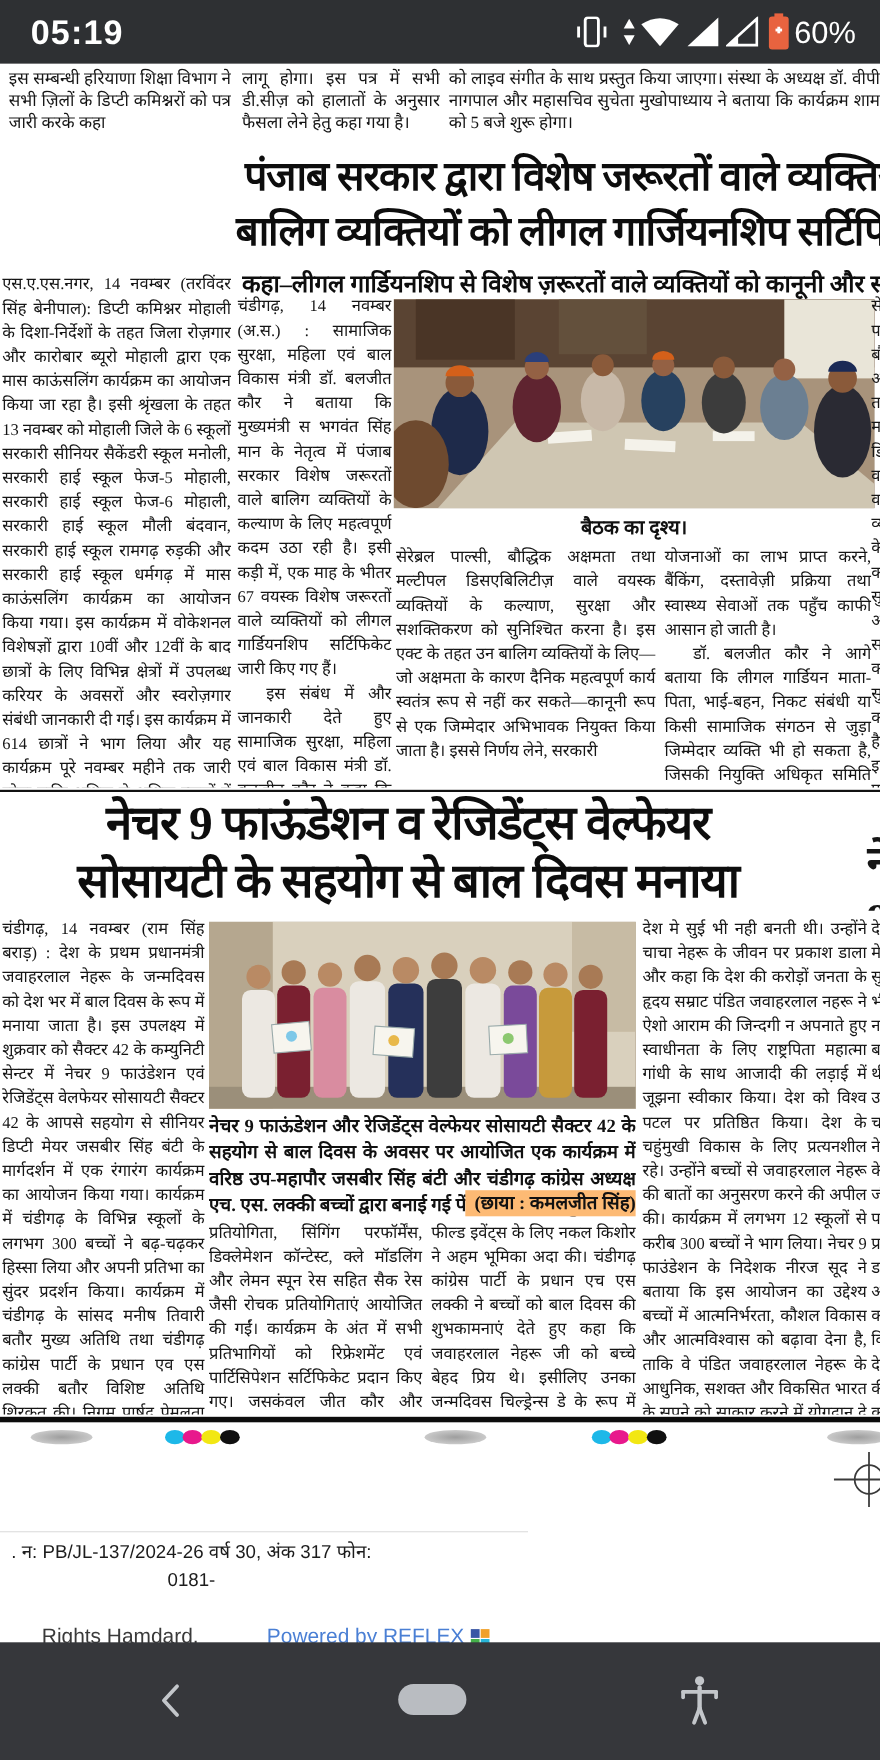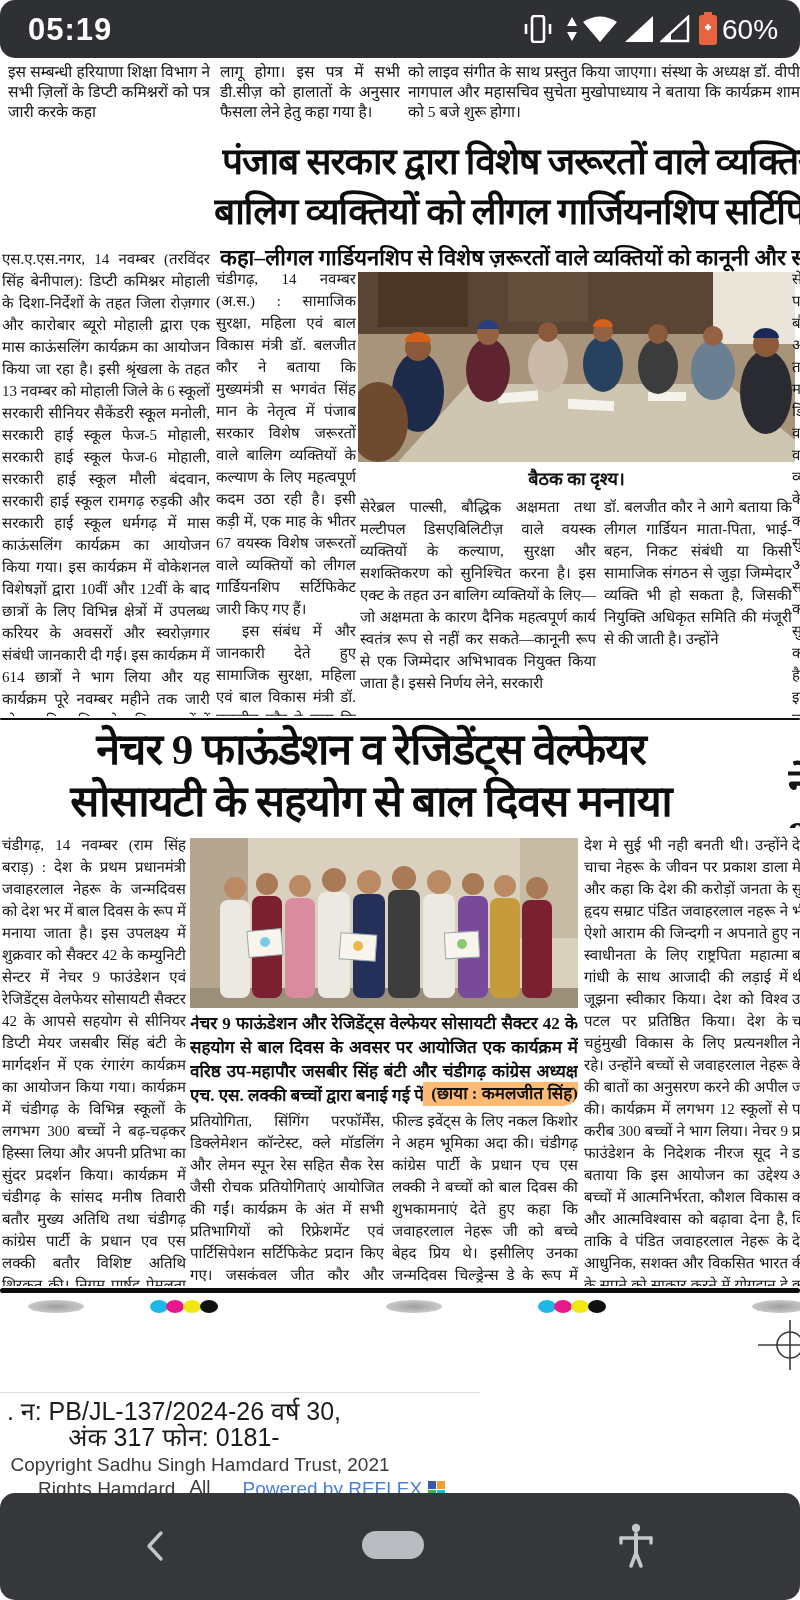--- a/index.html
+++ b/index.html
@@ -1,18 +1,18 @@
 <!DOCTYPE html>
 <html><head>
 <meta charset="utf-8">
 <style>
   html,body{margin:0;padding:0;}
   body{width:800px;height:1600px;position:relative;overflow:hidden;background:#fff;
        font-family:"Liberation Serif",serif;}
-  .abs{position:absolute;border-radius:15px;}
+  .abs{position:absolute;}
 
   
   .statusbar{left:0;top:0;width:800px;height:58px;background:#2e3033;color:#fff;}
   .st-time{left:28px;top:12px;font-family:"Liberation Sans",sans-serif;font-size:31px;font-weight:600;letter-spacing:1px;}
   .st-batt-pct{left:722px;top:14px;font-family:"Liberation Sans",sans-serif;font-size:28px;font-weight:400;}
   .st-ic{top:15px;}
 
   
   .page{left:0;top:58px;width:800px;height:1435px;background:#fff;color:#111;}
   .col{position:absolute;overflow:hidden;text-align:justify;font-size:15px;line-height:22px;color:#151515;}
@@ -38,21 +38,21 @@
 
   .rule-mid{left:0;top:660px;width:800px;height:2px;background:#111;}
   .rule-bot{left:0;top:1230px;width:800px;height:5px;background:#0c0c0c;}
 
   .reg-ellipse{position:absolute;width:56px;height:13px;border-radius:50%;
      background:radial-gradient(ellipse at center,#9e9e9e 0%,#c9c9c9 70%,#e2e2e2 100%);}
   .reg-dot{position:absolute;width:18px;height:13px;border-radius:50%;}
 
   .faintline{left:0;top:1334px;width:480px;height:1px;background:#ddd;}
   .pubinfo{left:0;top:1340px;width:348px;text-align:center;
-     font-family:"Liberation Sans","DejaVu Sans",sans-serif;font-size:25px;line-height:26px;color:#1c1c1c;}
+     font-family:"Liberation Sans","DejaVu Sans",sans-serif;font-size:17px;line-height:26px;color:#1c1c1c;}
   .copy1{left:0;top:1396px;width:400px;text-align:center;
      font-family:"Liberation Sans",sans-serif;font-size:19px;color:#3a3a3a;}
   .copyrow{left:0;top:1420px;width:460px;display:flex;align-items:center;
      font-family:"Liberation Sans",sans-serif;font-size:19px;color:#3a3a3a;}
   .copyrow .rr{margin-left:38px;}
   .copyrow .pw{margin-left:62px;color:#4a7fd4;cursor:pointer;}
   .reflex-logo{display:inline-block;width:17px;height:17px;margin-left:6px;vertical-align:-2px;position:relative;}
   .reflex-logo i{position:absolute;width:8px;height:8px;}
 
   
@@ -158,20 +158,21 @@
     </svg>
   </div>
   <div class="abs caption1">बैठक का दृश्य।</div>
 
   <div class="col" style="left:216px;top:210px;width:140px;height:448px;">
     <p>चंडीगढ़, 14 नवम्बर (अ.स.) : सामाजिक सुरक्षा, महिला एवं बाल विकास मंत्री डॉ. बलजीत कौर ने बताया कि मुख्यमंत्री स भगवंत सिंह मान के नेतृत्व में पंजाब सरकार विशेष जरूरतों वाले बालिग व्यक्तियों के कल्याण के लिए महत्वपूर्ण कदम उठा रही है। इसी कड़ी में, एक माह के भीतर 67 वयस्क विशेष जरूरतों वाले व्यक्तियों को लीगल गार्डियनशिप सर्टिफिकेट जारी किए गए हैं।</p>
     <p>इस संबंध में और जानकारी देते हुए सामाजिक सुरक्षा, महिला एवं बाल विकास मंत्री डॉ. बलजीत कौर ने कहा कि लीगल गार्डियनशिप 'नेशनल ट्रस्ट एक्ट, 1999' के अंतर्गत एक आधिकारिक कानूनी प्रक्रिया है, जिसका उद्देश्य ऑटिज़्म,</p>
   </div>
   <div class="col" style="left:360px;top:438px;width:236px;height:220px;">सेरेब्रल पाल्सी, बौद्धिक अक्षमता तथा मल्टीपल डिसएबिलिटीज़ वाले वयस्क व्यक्तियों के कल्याण, सुरक्षा और सशक्तिकरण को सुनिश्चित करना है। इस एक्ट के तहत उन बालिग व्यक्तियों के लिए—जो अक्षमता के कारण दैनिक महत्वपूर्ण कार्य स्वतंत्र रूप से नहीं कर सकते—कानूनी रूप से एक जिम्मेदार अभिभावक नियुक्त किया जाता है। इससे निर्णय लेने, सरकारी</div>
   <div class="col" style="left:604px;top:438px;width:188px;height:220px;">
+    <p>योजनाओं का लाभ प्राप्त करने, बैंकिंग, दस्तावेज़ी प्रक्रिया तथा स्वास्थ्य सेवाओं तक पहुँच काफी आसान हो जाती है।</p>
     <p>डॉ. बलजीत कौर ने आगे बताया कि लीगल गार्डियन माता-पिता, भाई-बहन, निकट संबंधी या किसी सामाजिक संगठन से जुड़ा जिम्मेदार व्यक्ति भी हो सकता है, जिसकी नियुक्ति अधिकृत समिति की मंजूरी से की जाती है। उन्होंने</p>
   </div>
 
   <div class="edge-strip" style="left:792px;top:210px;width:8px;height:448px;">सेरेब्रल पाल्सी, बौद्धिक अक्षमता तथा मल्टीपल डिसएबिलिटीज़ वाले वयस्क व्यक्तियों के कल्याण, सुरक्षा और सशक्तिकरण को सुनिश्चित करना है। इस एक्ट के तहत उन बालिग व्यक्तियों के लिए—जो अक्षमता के कारण दैनिक महत्वपूर्ण कार्य स्वतंत्र रूप से नहीं कर सकते—कानूनी रूप से एक जिम्मेदार अभिभावक नियुक्त किया जाता है। इससे निर्णय लेने, सरकारी</div>
 
   <div class="abs rule-mid"></div>
 
   <div class="hl a3-hl">
     <div>नेचर 9 फाऊंडेशन व रेजिडेंट्स वेल्फेयर</div>
     <div>सोसायटी के सहयोग से बाल दिवस मनाया</div>
@@ -246,21 +247,20 @@
       <line x1="32" y1="0" x2="32" y2="50" stroke="#3a3a3a" stroke-width="1.6"></line>
     </svg>
   </span>
 
   <div class="abs faintline"></div>
 
   <div class="abs pubinfo">
     <div>. न: PB/JL-137/2024-26 वर्ष 30, अंक 317 फोन: 0181-</div>
   </div>
 
-  <div class="abs copy1">Copyright Sadhu Singh Hamdard Trust, 2021 All</div>
   <div class="abs copyrow">
     <span class="rr">Rights Hamdard.</span>
     <span class="pw">Powered by REFLEX</span>
     <span class="reflex-logo">
       <i style="left:0;top:0;background:#3a57a5;"></i>
       <i style="left:9px;top:0;background:#f0a02a;"></i>
       <i style="left:0;top:9px;background:#44b04a;"></i>
       <i style="left:9px;top:9px;background:#28b5d8;"></i>
     </span>
   </div>

